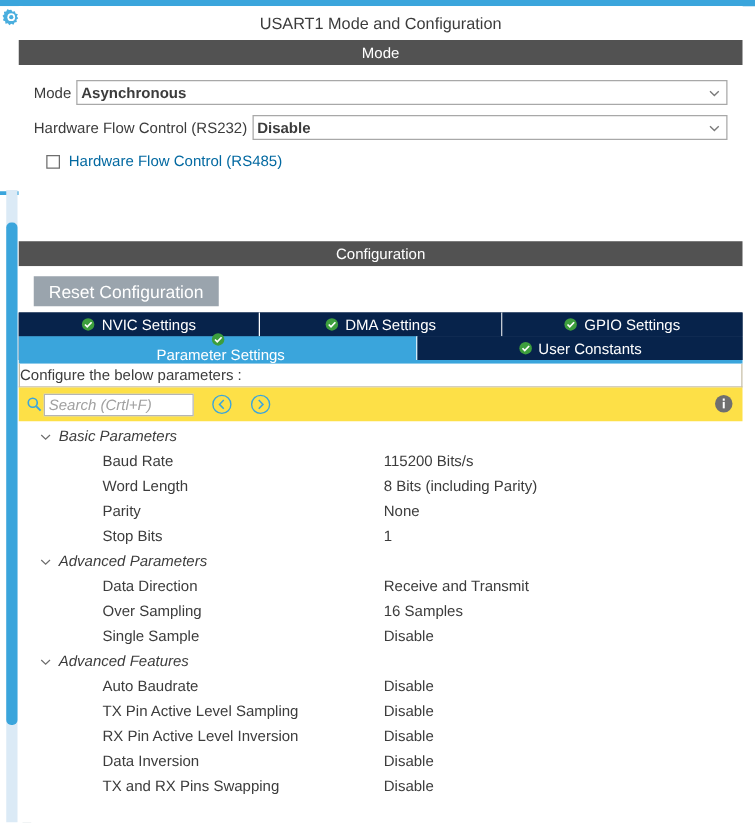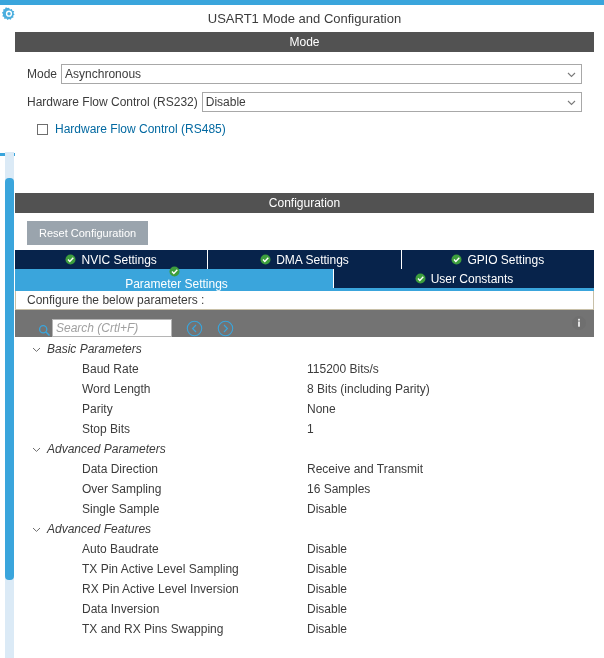--- a/index.html
+++ b/index.html
@@ -115,20 +115,21 @@
   .combo {
     flex: 1;
     height: 20px;
     border: 1px solid #a8a8a8;
     background: #ffffff;
     display: flex;
     align-items: center;
     justify-content: space-between;
     box-sizing: border-box;
     padding: 0 4px 0 3px;
+    font-weight: bold;
   }
   .combo-value {
     font-size: 12px;
     color: #3c3c3c;
     line-height: 18px;
   }
   .chevron-down {
     width: 11px;
     height: 11px;
     flex: 0 0 auto;
@@ -163,21 +164,21 @@
   #reset-row {
     height: 37px;
     background: #ffffff;
     padding: 8px 0 0 12px;
     box-sizing: border-box;
   }
   #reset-config-button {
     display: inline-block;
     background: #9aa4ad;
     color: #ffffff;
-    font-size: 11px;
+    font-size: 14px;
     padding: 5px 12px;
     border: none;
     line-height: 14px;
     cursor: default;
   }
 
   
   .tab-row {
     display: flex;
     height: 19px;
@@ -216,31 +217,31 @@
 
   
   #configure-banner {
     height: 19px;
     line-height: 19px;
     font-size: 12px;
     color: #3c3c3c;
     border: 1px solid #c8c0a8;
     border-top: none;
     box-sizing: border-box;
-    padding-left: 11px;
+    padding-left: 0;
     background: #ffffff;
   }
 
   
   #search-row {
     height: 27px;
     display: flex;
-    align-items: flex-end;
-    padding-left: 23px;
-    background: #737373;
+    align-items: center;
+    padding-left: 6px;
+    background: #fde047;
     position: relative;
   }
   #search-icon { width: 13px; height: 13px; flex: 0 0 auto; margin-right: 1px; }
   #search-input {
     width: 120px;
     height: 18px;
     border: 1px solid #b5b5b5;
     box-sizing: border-box;
     font-family: "Liberation Sans", sans-serif;
     font-size: 12px;

